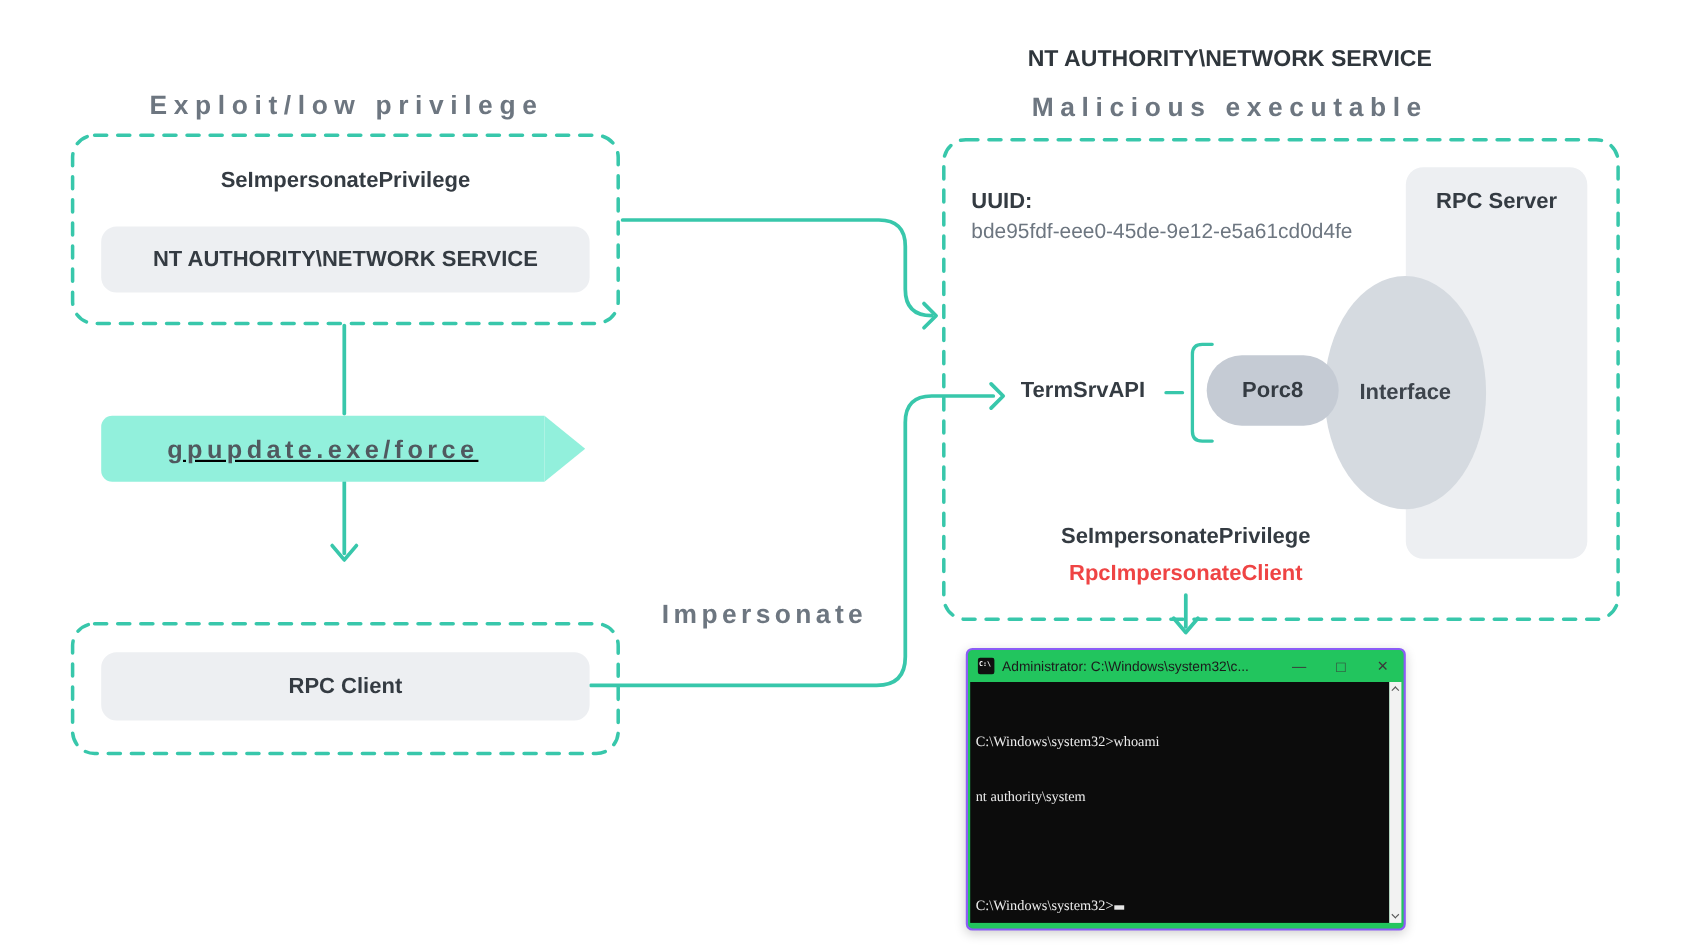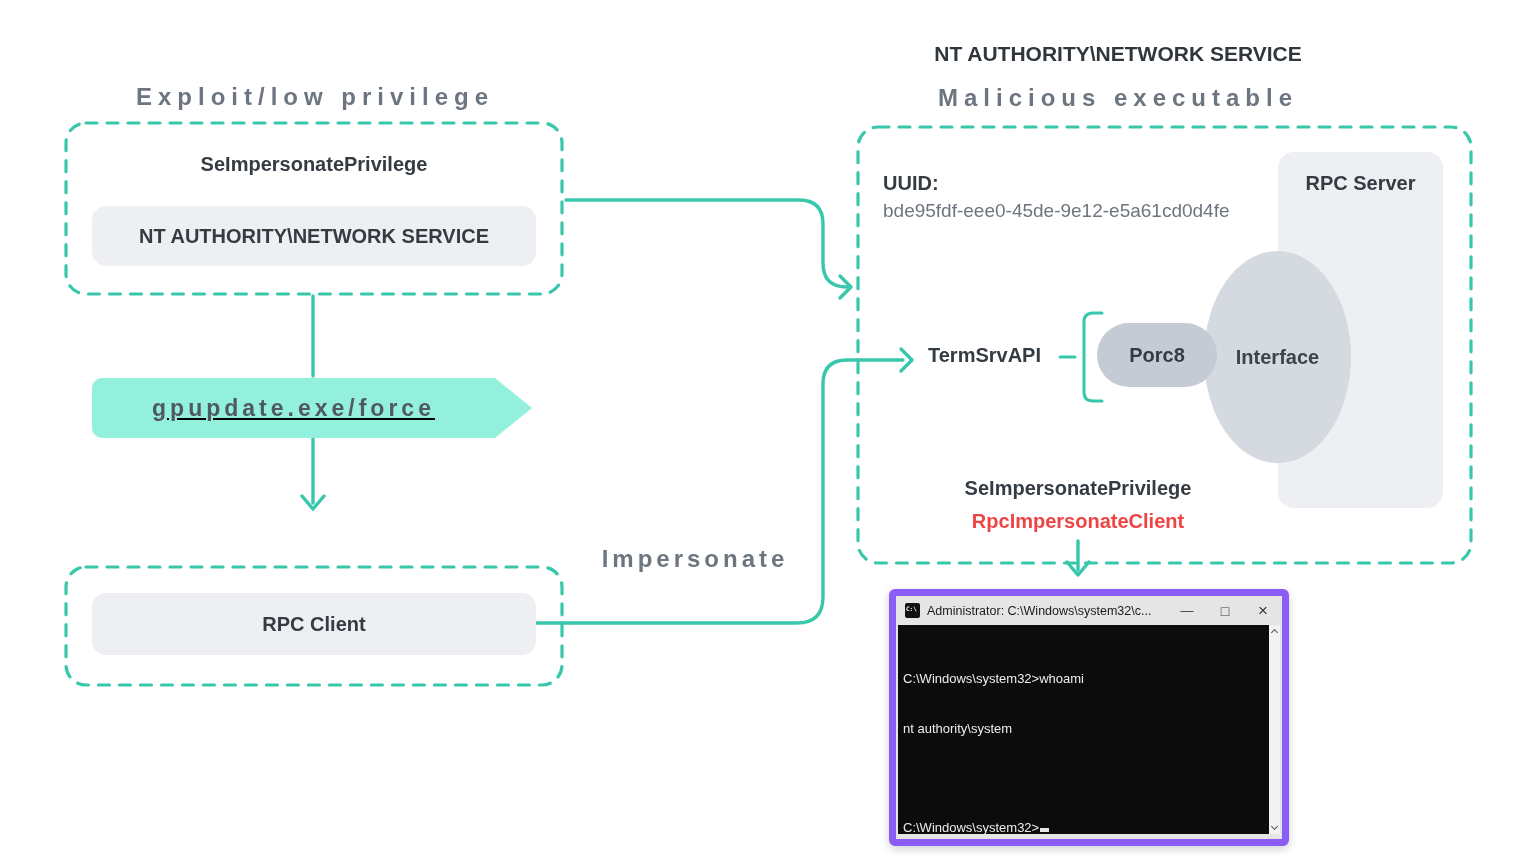--- a/index.html
+++ b/index.html
@@ -47,34 +47,34 @@
                    font-size:20px; font-weight:700; color:#3d444c; }
   .porc8-pill { left:1097px; top:323px; width:120px; height:64px; border-radius:32px; background:#c5cbd4;
                 display:flex; align-items:center; justify-content:center;
                 font-size:20px; font-weight:700; color:#343b42; }
   .t-termsrv { left:928px; top:344px; font-size:20px; font-weight:700; color:#343b42; }
 
   .t-seimp2 { left:858px; top:477px; width:440px; text-align:center; font-size:20px; font-weight:700; color:#343b42; }
   .t-rpcimp { left:858px; top:510px; width:440px; text-align:center; font-size:20px; font-weight:700; color:#ef4444; }
 
   
-  .term-window { left:878px; top:589px; width:400px; height:257px; background:#e5e5e5;
-                 border:7px solid #8b5cf6; border-radius:6px;
-                 box-shadow:0 3px 10px rgba(0,0,0,0.18); z-index:2;margin-left:11px; }
+  .term-window { left:878px; top:589px; width:400px; height:257px; background:#22c55e;
+                 border:2px solid #8b5cf6; border-radius:6px;
+                 box-shadow:0 3px 10px rgba(0,0,0,0.18); z-index:2; }
   .term-titlebar { position:absolute; left:0; top:0; right:0; height:29px; display:flex; align-items:center;
                    padding:0 9px; gap:7px; }
   .cmd-icon { width:15px; height:15px; background:#101010; border-radius:2px; color:#ffffff;
               font-size:6px; line-height:7px; padding:2px 1px; font-weight:700; flex:0 0 auto;
               font-family:"DejaVu Sans Mono",monospace; }
   .term-title { font-size:12.5px; color:#1b1b1b; white-space:nowrap; overflow:hidden; flex:1 1 auto; }
   .tbtn { width:16px; text-align:center; color:#3a3a3a; font-size:13px; flex:0 0 auto; margin-left:15px; cursor:default; }
   .tbtn-max { font-size:14px; }
   .tbtn-close { font-size:17px; margin-right:2px; }
   .term-body { position:absolute; left:2px; top:29px; right:13px; bottom:5px; background:#0c0c0c;
-               padding:13px 5px; font-family:Liberation Sans, sans-serif;
+               padding:13px 5px; font-family:Liberation Serif, serif;
                font-size:13px; line-height:16.5px; color:#ededed; white-space:pre; overflow:hidden; }
   .tline { min-height:16.5px; }
   .cursor { display:inline-block; width:9px; height:4px; background:#e6e6e6; margin-left:1px; }
   .term-scroll { position:absolute; right:2px; top:29px; bottom:5px; width:11px; background:#f2f2f2; }
   .chev { position:absolute; left:2.5px; width:5px; height:5px;
           border-right:1.6px solid #5a5a5a; border-bottom:1.6px solid #5a5a5a; }
   .chev-up { top:5px; transform:rotate(-135deg); }
   .chev-down { bottom:5px; transform:rotate(45deg); }
 </style>
 </head>

